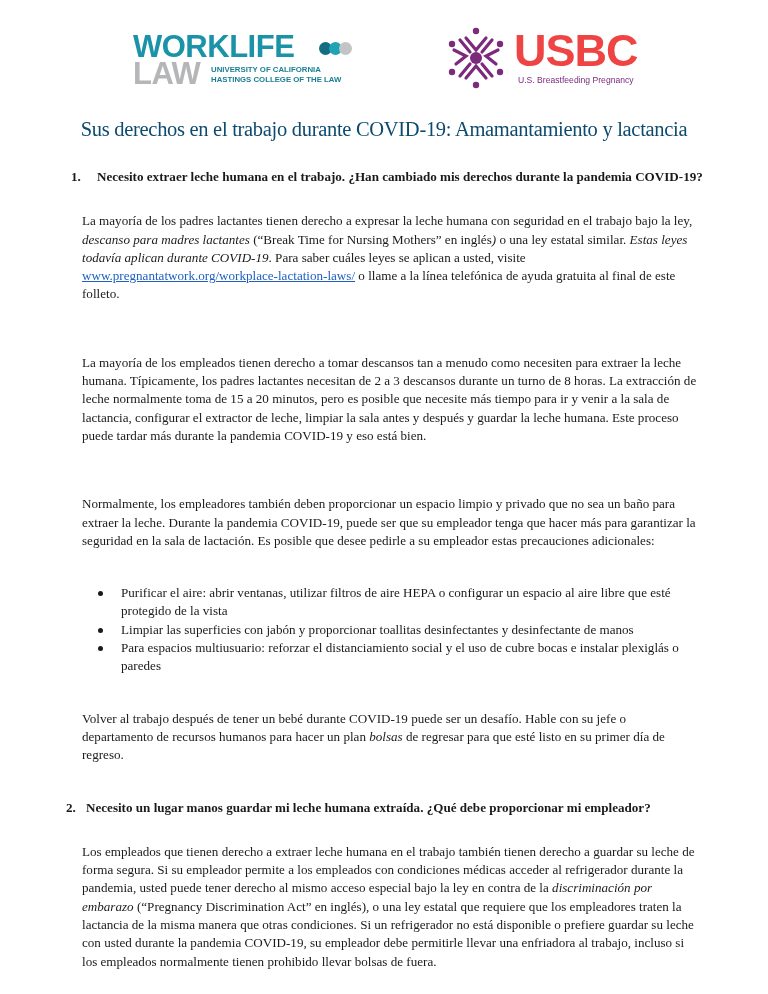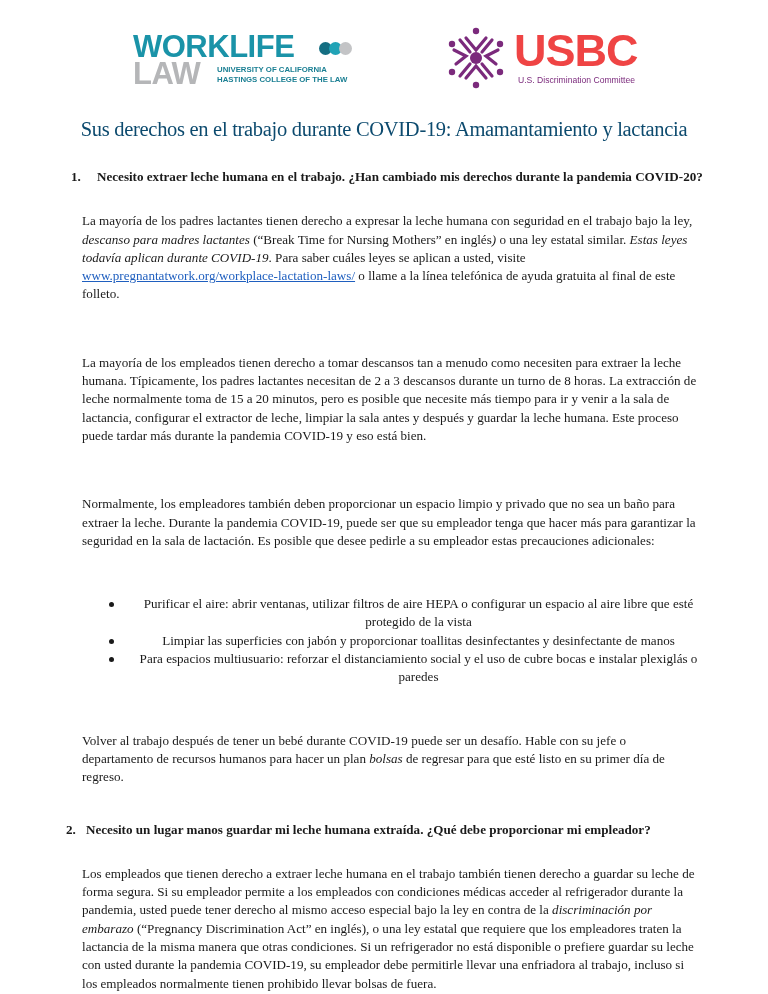--- a/index.html
+++ b/index.html
@@ -6,40 +6,40 @@
   body { width: 768px; height: 994px; position: relative; overflow: hidden; font-family: "Liberation Serif", "DejaVu Serif", serif; color: #1a1a1a; }
 
   .logo-bar { position: absolute; top: 22px; left: 0; width: 768px; height: 80px; }
 
   
   .wll { position: absolute; left: 133px; top: 10px; width: 230px; height: 62px; }
   .wll-top { position: absolute; left: 0; top: 0; font-family: "Liberation Sans", "DejaVu Sans", sans-serif; font-weight: bold; font-size: 31px; letter-spacing: -0.5px; color: #1a93a8; line-height: 30px; }
   .wll-bottom { position: absolute; left: 0; top: 27px; font-family: "Liberation Sans", "DejaVu Sans", sans-serif; font-weight: bold; font-size: 31px; letter-spacing: -0.5px; color: #b5b6b8; line-height: 30px; }
   .wll-dots { position: absolute; left: 186px; top: 10px; width: 36px; height: 14px; }
   .wll-dots span { position: absolute; top: 0; width: 13px; height: 13px; border-radius: 50%; }
-  .wll-sub { position: absolute; left: 84px; top: 33px; font-family: "Liberation Sans", "DejaVu Sans", sans-serif; font-weight: bold; font-size: 7.8px; color: #1a7f93; line-height: 10px; white-space: nowrap; }
+  .wll-sub { position: absolute; left: 78px; top: 33px; font-family: "Liberation Sans", "DejaVu Sans", sans-serif; font-weight: bold; font-size: 7.8px; color: #1a7f93; line-height: 10px; white-space: nowrap; }
 
   
   .usbc { position: absolute; left: 444px; top: 4px; width: 200px; height: 72px; }
   .usbc-mark { position: absolute; left: 0; top: 0; width: 64px; height: 64px; }
   .usbc-word { position: absolute; left: 70px; top: 2px; font-family: "Liberation Sans", "DejaVu Sans", sans-serif; font-weight: bold; font-size: 45px; color: #ef4444; line-height: 46px; letter-spacing: -1px; }
   .usbc-sub { position: absolute; left: 74px; top: 49px; font-family: "Liberation Sans", "DejaVu Sans", sans-serif; font-size: 8.6px; color: #7b2a7c; white-space: nowrap; }
 
   .title { position: absolute; top: 118px; left: 0; width: 768px; text-align: center; font-size: 20.5px; color: #0c4a6e; letter-spacing: -0.3px; }
 
   .content { position: absolute; left: 66px; top: 168px; width: 650px; font-size: 13.1px; line-height: 18.3px; }
   .q { font-weight: bold; display: flex; }
   .q .num { width: 31px; flex: none; padding-left: 5px; box-sizing: border-box; }
   .q .txt { flex: 1; }
   .q2 .num { width: 20px; padding-left: 0; }
   p { margin: 16px; font-family: Liberation Serif, serif; }
   .gap1 { height: 10px; }
   .gap2 { height: 18px; }
   a.link { color: #1f5fbf; text-decoration: underline; }
-  ul.bullets { list-style: none; margin: 11px; padding: 0 0 0 30px; text-align: center; }
+  ul.bullets { list-style: none; margin: 0; padding: 0 0 0 30px; }
   ul.bullets li { position: relative; padding-left: 25px; }
   ul.bullets li .dot { position: absolute; left: 2px; top: 7px; width: 5px; height: 5px; border-radius: 50%; background: #1a1a1a; }
 </style>
 </head>
 <body>
 
 <div class="logo-bar">
   <div class="wll">
     <div class="wll-top">WORKLIFE</div>
     <div class="wll-dots">
@@ -70,31 +70,31 @@
         <circle cx="32" cy="32" r="6"></circle>
         <circle cx="32" cy="5" r="3.2"></circle>
         <circle cx="32" cy="59" r="3.2"></circle>
         <circle cx="8" cy="18" r="3.2"></circle>
         <circle cx="56" cy="18" r="3.2"></circle>
         <circle cx="8" cy="46" r="3.2"></circle>
         <circle cx="56" cy="46" r="3.2"></circle>
       </g>
     </svg>
     <div class="usbc-word">USBC</div>
-    <div class="usbc-sub">U.S. Discrimination Committee</div>
+    <div class="usbc-sub">U.S. Breastfeeding Pregnancy</div>
   </div>
 </div>
 
 <div class="title">Sus derechos en el trabajo durante COVID-19: Amamantamiento y lactancia</div>
 
 <div class="content">
 
   <div class="q">
     <span class="num">1.</span>
-    <span class="txt">Necesito extraer leche humana en el trabajo. ¿Han cambiado mis derechos durante la pandemia COVID-20?</span>
+    <span class="txt">Necesito extraer leche humana en el trabajo. ¿Han cambiado mis derechos durante la pandemia COVID-19?</span>
   </div>
   <div class="gap1"></div>
 
   <p><span>La mayoría de los padres lactantes tienen derecho a expresar la leche humana con seguridad en el trabajo bajo la ley, </span><i>descanso para madres lactantes</i><span> (“Break Time for Nursing Mothers” en inglés</span><i>)</i><span> o una ley estatal similar. </span><i>Estas leyes todavía aplican durante COVID-19</i><span>. Para saber cuáles leyes se aplican a usted, visite </span><a class="link">www.pregnantatwork.org/workplace-lactation-laws/</a><span> o llame a la línea telefónica de ayuda gratuita al final de este folleto.</span></p>
   <div class="gap2"></div>
 
   <p>La mayoría de los empleados tienen derecho a tomar descansos tan a menudo como necesiten para extraer la leche humana. Típicamente, los padres lactantes necesitan de 2 a 3 descansos durante un turno de 8 horas. La extracción de leche normalmente toma de 15 a 20 minutos, pero es posible que necesite más tiempo para ir y venir a la sala de lactancia, configurar el extractor de leche, limpiar la sala antes y después y guardar la leche humana. Este proceso puede tardar más durante la pandemia COVID-19 y eso está bien.</p>
   <div class="gap2"></div>
 
   <p>Normalmente, los empleadores también deben proporcionar un espacio limpio y privado que no sea un baño para extraer la leche. Durante la pandemia COVID-19, puede ser que su empleador tenga que hacer más para garantizar la seguridad en la sala de lactación. Es posible que desee pedirle a su empleador estas precauciones adicionales:</p>

